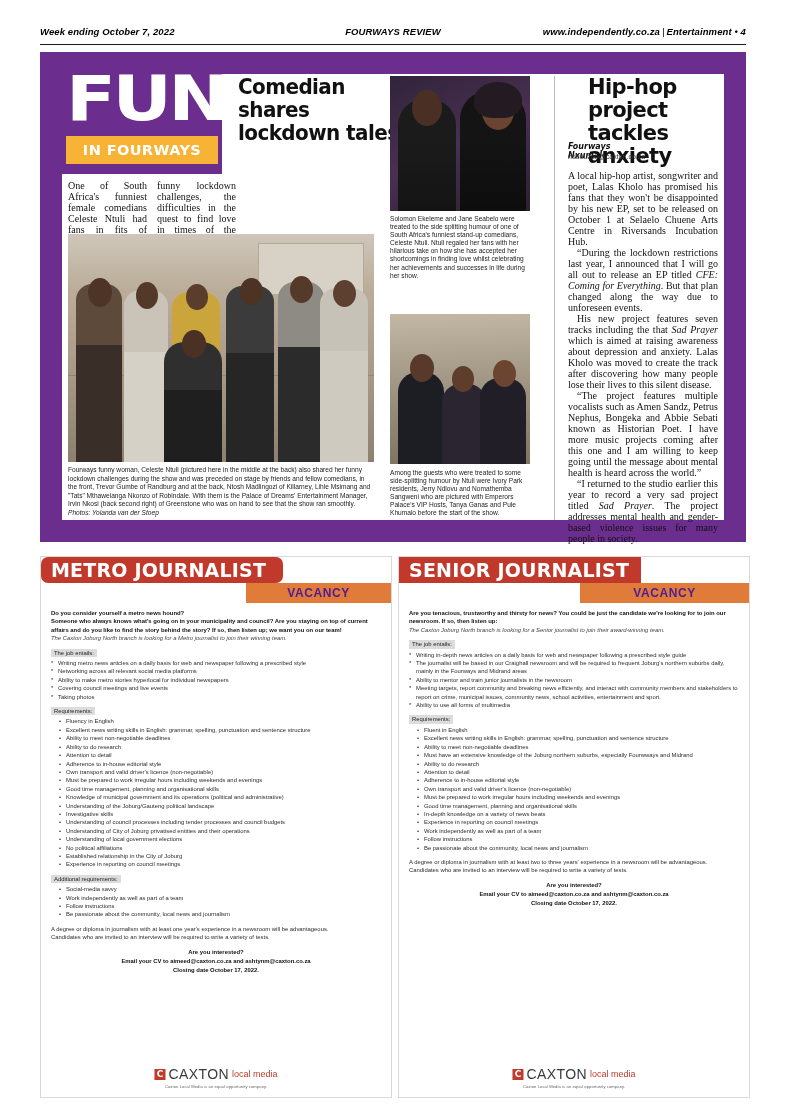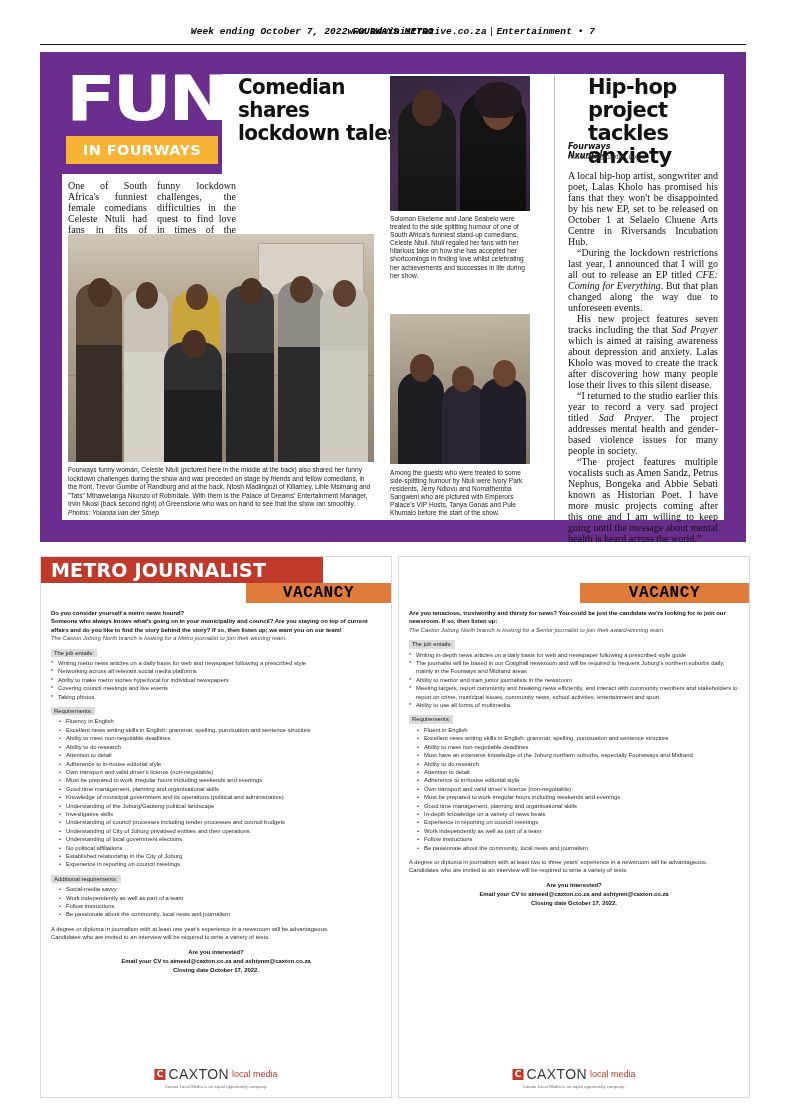--- a/index.html
+++ b/index.html
@@ -9,22 +9,22 @@
     font-family:"Liberation Sans", sans-serif;
     color:#000;
     overflow:hidden;
     position:relative;
   }
   .page{position:relative;width:786px;height:1113px;}
 
   
   .masthead{
     position:absolute;left:40px;top:26px;width:706px;height:22px;
-    display:flex;align-items:flex-start;justify-content:center;
-    font-family:Liberation Mono, monospace;
+    display:flex;align-items:flex-start;justify-content:space-between;
+    font-family:Liberation Sans, sans-serif;
     font-weight:bold;font-style:italic;font-size:9.5px;letter-spacing:.1px;
   }
   .masthead .mh-center{position:absolute;left:50%;transform:translateX(-50%);white-space:nowrap;}
   .masthead .mh-right{white-space:nowrap;}
   .masthead .mh-right .sep{font-style:italic;font-weight:normal;padding:0 2px;}
   .rule-top{position:absolute;left:40px;top:44px;width:706px;height:1px;background:#1a1a1a;}
 
   
   .edit-block{position:absolute;left:40px;top:52px;width:588px;height:490px;background:#fff;}
   .purple-band{position:absolute;left:0;top:0;width:706px;height:490px;background:#6b2e8f;}
@@ -93,22 +93,22 @@
   }
   .ad-title span{
     color:#fff;font-family:"DejaVu Sans", sans-serif;font-weight:bold;
     font-size:19px;letter-spacing:.2px;
   }
   .ad-vac{
     position:absolute;top:26px;height:20px;background:#e07b39;
     display:flex;align-items:center;justify-content:center;box-sizing:border-box;
   }
   .ad-vac span{
-    color:#000000;font-family:Liberation Mono, monospace;font-weight:bold;
-    font-size:16px;letter-spacing:.6px;
+    color:#4c1d95;font-family:Liberation Sans, sans-serif;font-weight:bold;
+    font-size:12px;letter-spacing:.6px;
   }
   .ad-body{
     position:absolute;left:10px;width:330px;
     font-family:"Liberation Sans", sans-serif;
     font-size:5.9px;line-height:8.4px;color:#2c2c2c;
   }
   .ad-body .lead{font-weight:bold;color:#111;}
   .ad-body .ital{font-style:italic;color:#444;}
   .ad-body .sect{
     display:inline-block;background:#dcdcdc;color:#222;font-weight:normal;
@@ -142,23 +142,23 @@
   .ph-vip{background:linear-gradient(170deg,#c9bfae 0%,#b6a995 40%,#9c8e79 100%);}
   .ph-duo{background:linear-gradient(155deg,#30243a 0%,#4a2f52 50%,#2a2033 100%);}
 </style>
 </head>
 <body>
 
 <div class="page">
 
   <div class="masthead">
     <div>Week ending October 7, 2022</div>
-    <div class="mh-center">FOURWAYS METRO</div>
+    <div class="mh-center">FOURWAYS REVIEW</div>
     <div class="mh-right">
-      <span>www.administrative.co.za</span><span class="sep">|</span><span>Entertainment • 7</span>
+      <span>www.independently.co.za</span><span class="sep">|</span><span>Entertainment • 4</span>
     </div>
   </div>
   <div class="rule-top"></div>
 
   <div class="edit-block">
     <div class="purple-band"></div>
     <div class="white-inner"></div>
 
     <div class="fun-wrap">
       <div class="fun-word">FUN</div>
@@ -201,22 +201,22 @@
 
     <div class="vline" style="left:514px;top:24px;height:444px;"></div>
 
     <div class="headline" style="left:548px;top:24px;width:150px;">Hip-hop project tackles anxiety</div>
     <div class="byline" style="left:528px;top:90px;">Fourways Nxumalo</div>
     <div class="byline-mail" style="left:528px;top:101px;">nduduzon@caxton.co.za</div>
     <div class="body-col" id="hiphop-body" style="left:528px;top:118px;width:150px;">
         <p>A local hip-hop artist, songwriter and poet, Lalas Kholo has promised his fans that they won't be disappointed by his new EP, set to be released on October 1 at Selaelo Chuene Arts Centre in Riversands Incubation Hub.</p>
         <p>“During the lockdown restrictions last year, I announced that I will go all out to release an EP titled <em>CFE: Coming for Everything</em>. But that plan changed along the way due to unforeseen events.</p>
         <p>His new project features seven tracks including the that <em>Sad Prayer</em> which is aimed at raising awareness about depression and anxiety. Lalas Kholo was moved to create the track after discovering how many people lose their lives to this silent disease.</p>
+        <p>“The project features multiple vocalists such as Amen Sandz, Petrus Nephus, Bongeka and Abbie Sebati known as Historian Poet. I have more music projects coming after this one and I am willing to keep going until the message about mental health is heard across the world.”</p>
         <p>“I returned to the studio earlier this year to record a very sad project titled <em>Sad Prayer</em>. The project addresses mental health and gender-based violence issues for many people in society.</p>
-        <p>“The project features multiple vocalists such as Amen Sandz, Petrus Nephus, Bongeka and Abbie Sebati known as Historian Poet. I have more music projects coming after this one and I am willing to keep going until the message about mental health is heard across the world.”</p>
       </div>
 
     <div class="photo ph-group" style="left:28px;top:182px;width:306px;height:228px;">
       <div style="position:absolute;left:0;top:0;right:0;height:26%;background:linear-gradient(180deg,#cfc7ba,#b9ab97);"></div>
       <div style="position:absolute;left:62%;top:4%;width:34%;height:22%;background:#d8d2c6;border:1px solid #b3aa99;"></div>
       <div class="floorline"></div>
 
       <div style="position:absolute;left:8px;bottom:0;width:46px;height:178px;background:linear-gradient(180deg,#5e4a3a 0 34%,#3a2f28 34% 100%);border-radius:16px 16px 0 0;"></div>
       <div style="position:absolute;left:20px;top:44px;width:24px;height:29px;border-radius:50%;background:#4e3426;"></div>
 
@@ -235,21 +235,21 @@
       <div style="position:absolute;right:6px;bottom:0;width:48px;height:174px;background:linear-gradient(180deg,#c7c2b8 0 36%,#cfcac0 36% 100%);border-radius:16px 16px 0 0;"></div>
       <div style="position:absolute;right:18px;top:46px;width:23px;height:27px;border-radius:50%;background:#5d4030;"></div>
 
       <div style="position:absolute;left:96px;bottom:0;width:58px;height:120px;background:linear-gradient(180deg,#2f2f2f 0 40%,#1f1f1f 40% 100%);border-radius:20px 20px 0 0;"></div>
       <div style="position:absolute;left:114px;bottom:104px;width:24px;height:28px;border-radius:50%;background:#4a3123;"></div>
     </div>
     <div class="cap" style="left:28px;top:414px;width:306px;line-height:8.6px;">Fourways funny woman, Celeste Ntuli (pictured here in the middle at the back) also shared her funny lockdown challenges during the show and was preceded on stage by friends and fellow comedians, in the front, Trevor Gumbe of Randburg and at the back, Ntosh Madlingozi of Killarney, Lihle Msimang and  "Tats" Mthawelanga Nkonzo of Robindale. With them is the Palace of Dreams' Entertainment Manager, Irvin Nkosi (back second right) of Greenstone who was on hand to see that the show ran smoothly. <em>Photos: Yolanda van der Stoep</em></div>
   </div>
 
   <div class="ad" style="left:40px;top:556px;width:350px;height:540px;">
-    <div class="ad-title" style="width:282px;">
+    <div class="ad-title" style="width:242px;border-radius:7px;">
       <span>METRO JOURNALIST</span>
     </div>
     <div class="ad-vac" style="left:205px;width:145px;">
       <span>VACANCY</span>
     </div>
     <div class="ad-body" id="metro-body" style="top:52px;">
         <div class="lead">Do you consider yourself a metro news hound?</div>
         <div class="lead">Someone who always knows what's going on in your municipality and council? Are you staying on top of current affairs and do you like to find the story behind the story? If so, then listen up; we want you on our team!</div>
         <div class="ital">The Caxton Joburg North branch is looking for a Metro journalist to join their winning team.</div>
         <div><span class="sect">The job entails:</span></div>
@@ -300,20 +300,23 @@
       <div class="caxton-row">
         <div class="cx-mark">C</div>
         <div class="cx-name">CAXTON</div>
         <div class="cx-sub">local media</div>
       </div>
       <div class="cx-fine">Caxton Local Media is an equal opportunity company.</div>
     </div>
   </div>
 
   <div class="ad" style="left:398px;top:556px;width:350px;height:540px;">
+    <div class="ad-title" style="width:242px;">
+      <span>SENIOR JOURNALIST</span>
+    </div>
     <div class="ad-vac" style="left:181px;width:169px;">
       <span>VACANCY</span>
     </div>
     <div class="ad-body" id="senior-body" style="top:52px;">
         <div class="lead">Are you tenacious, trustworthy and thirsty for news? You could be just the candidate we're looking for to join our newsroom. If so, then listen up:</div>
         <div class="ital">The Caxton Joburg North branch is looking for a Senior journalist to join their award-winning team.</div>
         <div><span class="sect">The job entails:</span></div>
         <div class="star">Writing in-depth news articles on a daily basis for web and newspaper following a prescribed style guide</div>
         <div class="star">The journalist will be based in our Craighall newsroom and will be required to frequent Joburg's northern suburbs daily, mainly in the Fourways and Midrand areas</div>
         <div class="star">Ability to mentor and train junior journalists in the newsroom</div>

